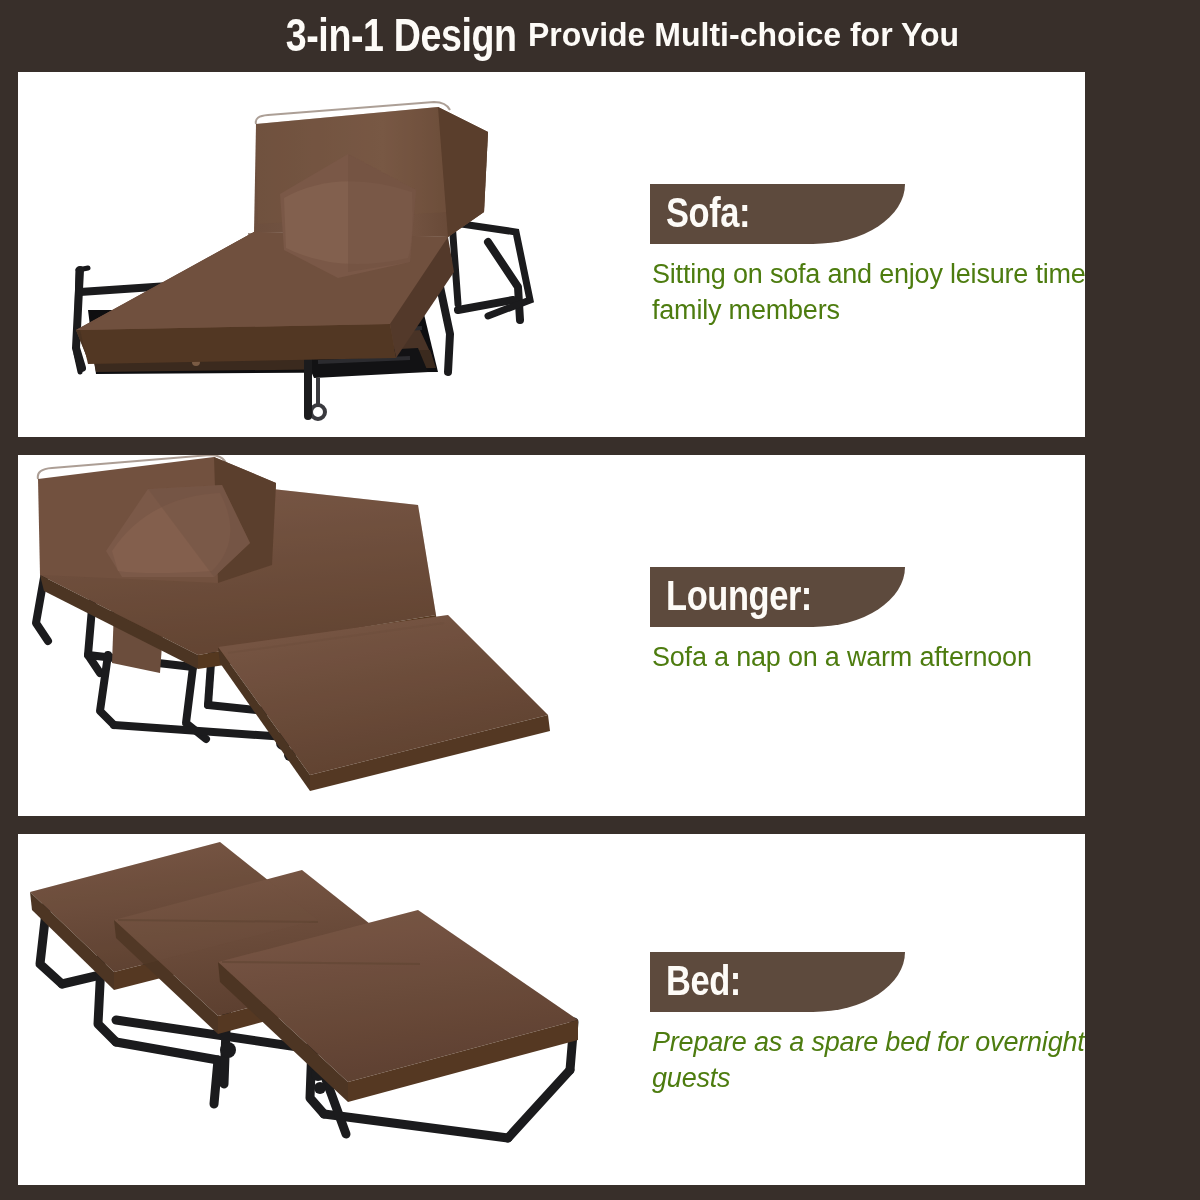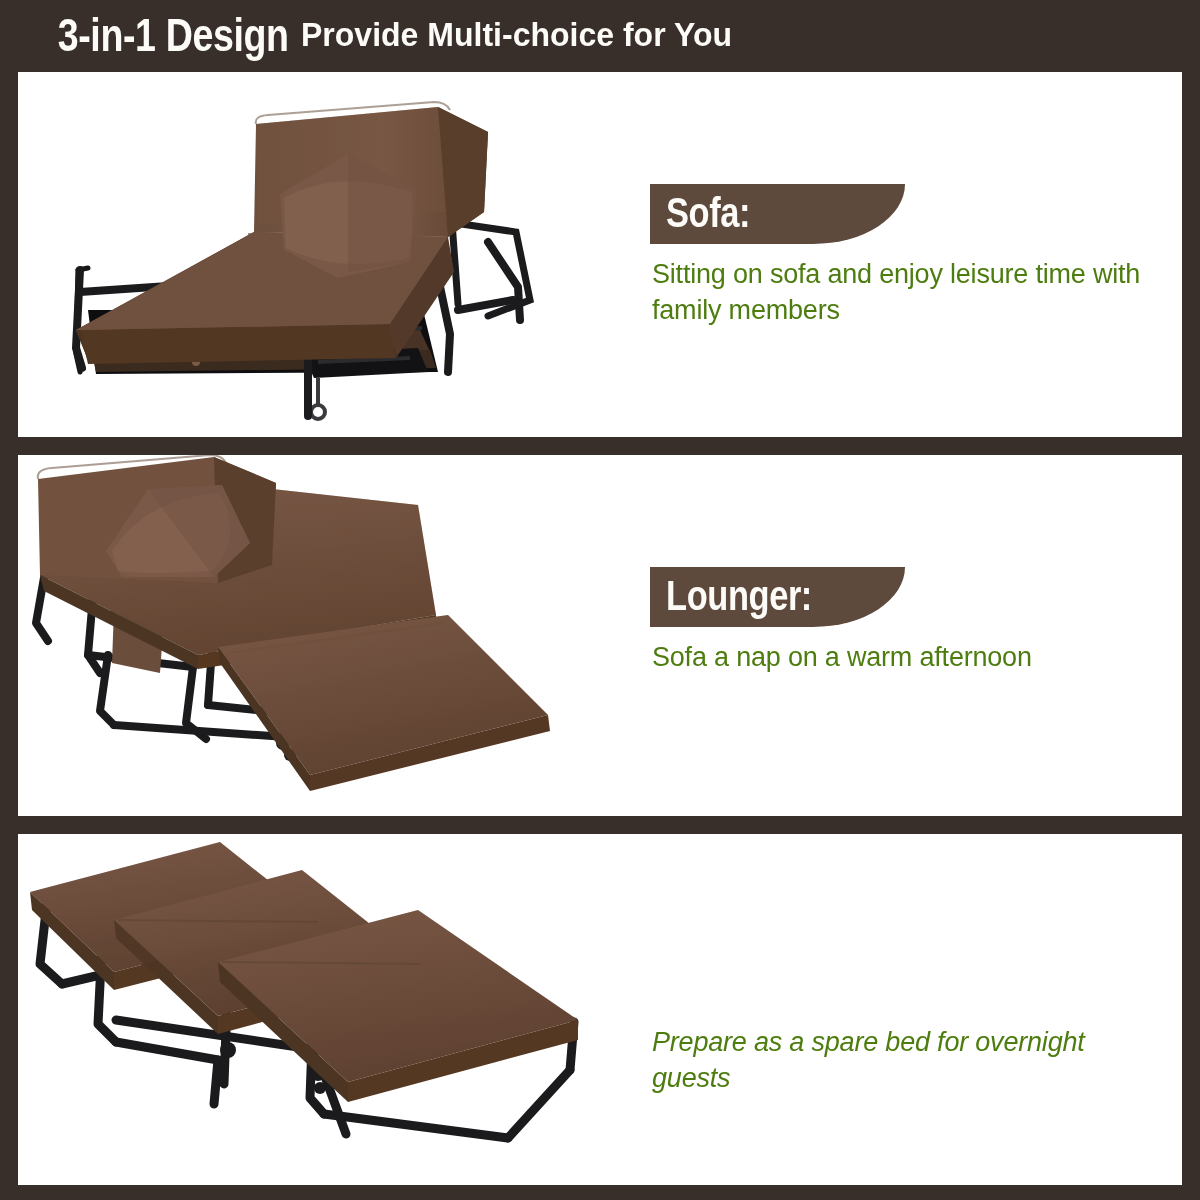--- a/index.html
+++ b/index.html
@@ -24,20 +24,21 @@
 
   
   .header {
     position: absolute;
     left: 0;
     top: 0;
     width: 1200px;
     height: 72px;
     display: flex;
     align-items: center;
+    justify-content: center;
     background: #382f2a;
   }
   .header-title {
     color: #fdfbf7;
     font-family: "Liberation Sans Narrow", "Liberation Sans", sans-serif;
     font-size: 47px;
     font-weight: bold;
     letter-spacing: -0.5px;
     transform: scaleX(0.80);
     transform-origin: right center;
@@ -55,21 +56,21 @@
     margin-left: 12px;
     transform: scaleX(0.97);
     transform-origin: left center;
     padding-bottom: 3px;
   }
 
   
   .panel {
     position: absolute;
     left: 18px;
-    width: 1164px;
+    width: 1067px;
     background: #ffffff;
     overflow: hidden;
   }
   .panel-1 { top: 72px;  height: 365px; }
   .panel-2 { top: 455px; height: 361px; }
   .panel-3 { top: 834px; height: 351px; }
 
   .panel-inner {
     position: relative;
     width: 100%;
@@ -344,19 +345,22 @@
           <path d="M330 248 L560 186 L560 206 L330 268 Z" fill="#553822"></path>
 
           <path d="M100 86 L300 88" stroke="#5b4130" stroke-width="2" fill="none" opacity="0.55"></path>
           <path d="M204 128 L402 130" stroke="#5b4130" stroke-width="2" fill="none" opacity="0.55"></path>
           <path d="M12 58 L202 8 L300 86 L96 138 Z" fill="#7a5847" opacity="0.10"></path>
           <path d="M200 128 L400 76 L560 186 L330 248 Z" fill="#7a5847" opacity="0.08"></path>
         </svg>
       </div>
 
       <div class="text-col">
+        <div class="badge">
+          <span class="badge-label">Bed:</span>
+        </div>
         <div class="desc">Prepare as a spare bed for overnight guests</div>
       </div>
 
     </div>
   </div>
 
 </div>
 
 </body></html>

